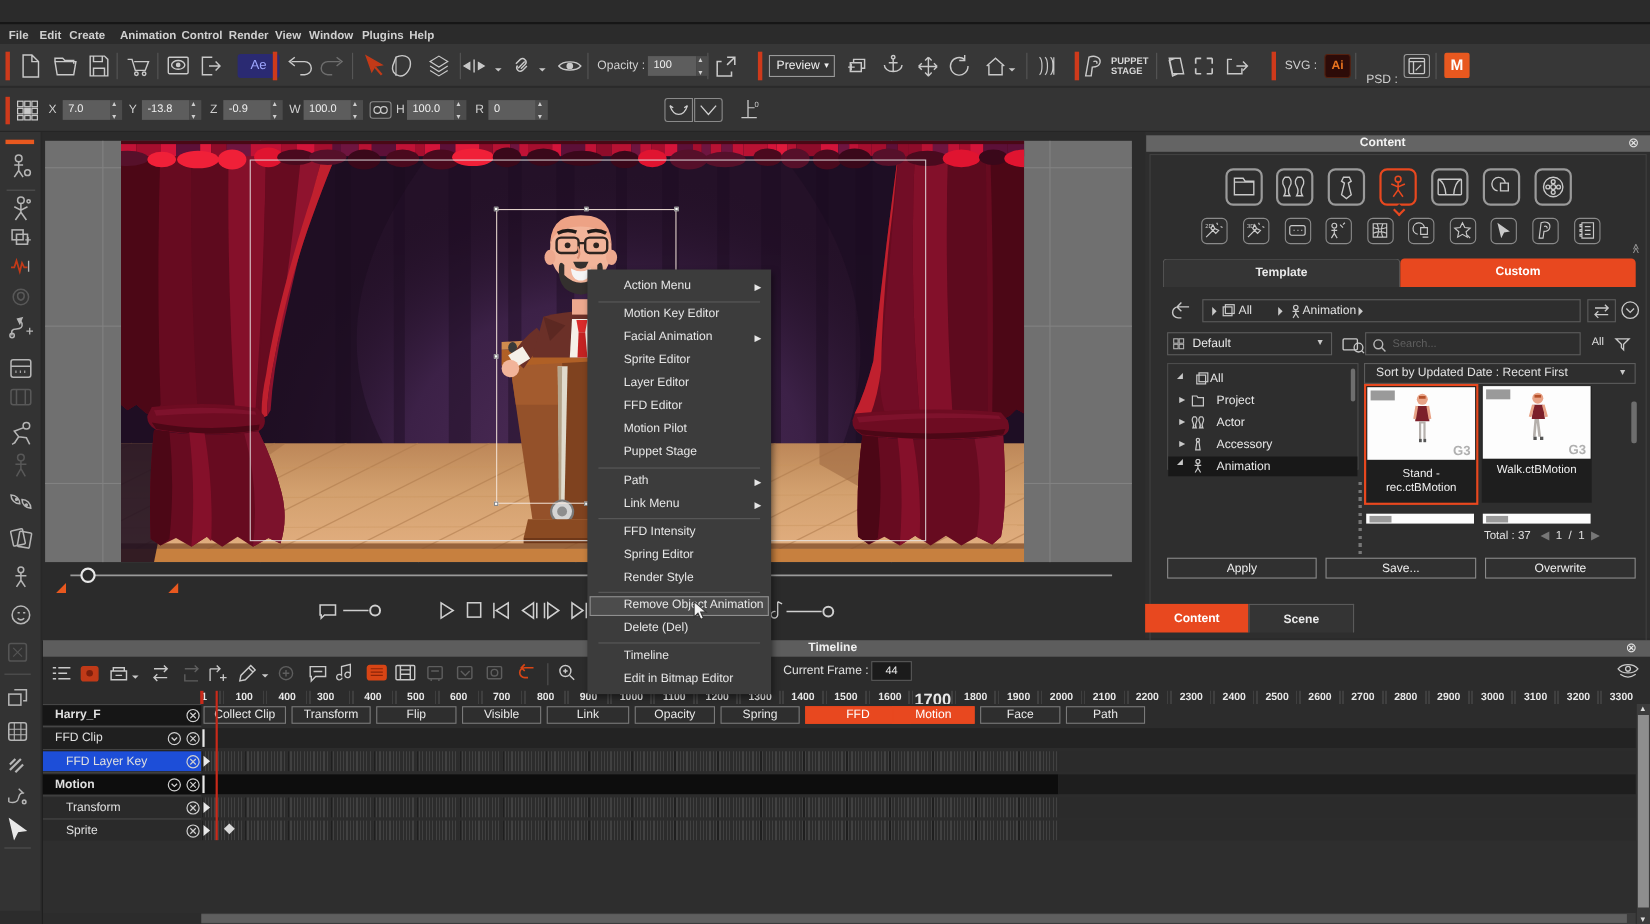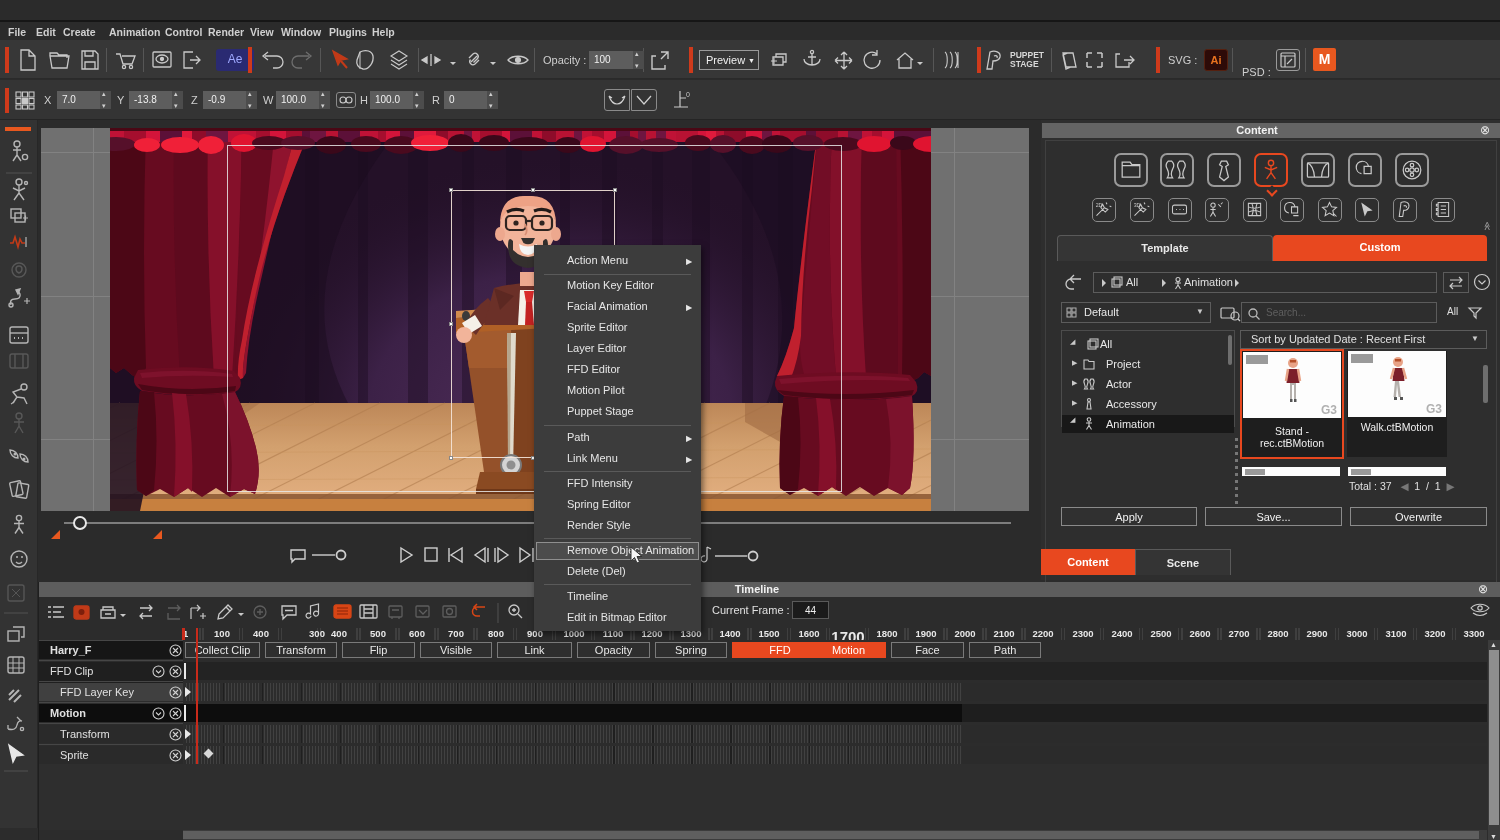--- a/index.html
+++ b/index.html
@@ -938,21 +938,21 @@
     <svg class="abs" style="left:1468px;top:18px" width="24" height="20" viewBox="0 0 24 20" fill="none" stroke="#c9c9c9" stroke-width="1.2">
       <path d="M3 8 c4 -5 14 -5 18 0 c-4 5 -14 5 -18 0 z"></path>
         <circle cx="12" cy="8" r="2.2"></circle>
       <path d="M5 13 q7 5 14 0"></path>
     </svg>
 
     <div class="abs" id="ruler" style="left:183px;top:46px;width:1307px;height:12px;overflow:hidden;background:repeating-linear-gradient(90deg,transparent 0 16.5px,#3f3f3f 16.5px 18px,transparent 18px 19.5px,#3f3f3f 19.5px 21px,transparent 21px 39.14px)">
       <span style="position:absolute;left:-0px;top:0px;transform:none;font-size:9.5px;font-weight:bold;color:#e8e8e8">1</span>
       <span style="position:absolute;left:39px;top:0px;transform:translateX(-50%);font-size:9.5px;font-weight:bold;color:#e8e8e8">100</span>
       <span style="position:absolute;left:78px;top:0px;transform:translateX(-50%);font-size:9.5px;font-weight:bold;color:#e8e8e8">400</span>
-      <span style="position:absolute;left:134px;top:0px;transform:translateX(-50%);font-size:9.5px;font-weight:bold;color:#e8e8e8">300</span>
+      <span style="position:absolute;left:113px;top:0px;transform:translateX(-50%);font-size:9.5px;font-weight:bold;color:#e8e8e8">300</span>
       <span style="position:absolute;left:156px;top:0px;transform:translateX(-50%);font-size:9.5px;font-weight:bold;color:#e8e8e8">400</span>
       <span style="position:absolute;left:195px;top:0px;transform:translateX(-50%);font-size:9.5px;font-weight:bold;color:#e8e8e8">500</span>
       <span style="position:absolute;left:234px;top:0px;transform:translateX(-50%);font-size:9.5px;font-weight:bold;color:#e8e8e8">600</span>
       <span style="position:absolute;left:273px;top:0px;transform:translateX(-50%);font-size:9.5px;font-weight:bold;color:#e8e8e8">700</span>
       <span style="position:absolute;left:313px;top:0px;transform:translateX(-50%);font-size:9.5px;font-weight:bold;color:#e8e8e8">800</span>
       <span style="position:absolute;left:352px;top:0px;transform:translateX(-50%);font-size:9.5px;font-weight:bold;color:#e8e8e8">900</span>
       <span style="position:absolute;left:391px;top:0px;transform:translateX(-50%);font-size:9.5px;font-weight:bold;color:#e8e8e8">1000</span>
       <span style="position:absolute;left:430px;top:0px;transform:translateX(-50%);font-size:9.5px;font-weight:bold;color:#e8e8e8">1100</span>
       <span style="position:absolute;left:469px;top:0px;transform:translateX(-50%);font-size:9.5px;font-weight:bold;color:#e8e8e8">1200</span>
       <span style="position:absolute;left:508px;top:0px;transform:translateX(-50%);font-size:9.5px;font-weight:bold;color:#e8e8e8">1300</span>
@@ -1006,21 +1006,21 @@
             <path d="M4 5.5 l2.5 2.5 2.5 -2.5"></path>
           </svg>
           <svg style="position:absolute;left:131px;top:3px" width="13" height="13" viewBox="0 0 13 13" fill="none" stroke="#d0d0d0" stroke-width="1.1">
             <circle cx="6.5" cy="6.5" r="5.5"></circle>
             <path d="M4 4 l5 5 M9 4 l-5 5"></path>
           </svg>
         </div>
 <div style="position:absolute;left:183px;top:21px;width:1304px;height:18px;background:#232323">
   <div style="position:absolute;left:1px;top:1px;width:2px;height:16px;background:#e8e8e8"></div>
         </div>
-    <div style="position:absolute;left:38px;top:42px;width:145px;height:18px;background:#404040">
+    <div style="position:absolute;left:38px;top:42px;width:145px;height:18px;background:#1d4ed8">
   <span class="trklabel" style="left:22px;top:3px">FFD Layer Key</span>
           <svg style="position:absolute;left:131px;top:3px" width="13" height="13" viewBox="0 0 13 13" fill="none" stroke="#d0d0d0" stroke-width="1.1">
             <circle cx="6.5" cy="6.5" r="5.5"></circle>
             <path d="M4 4 l5 5 M9 4 l-5 5"></path>
           </svg>
         </div>
 <div style="position:absolute;left:183px;top:42px;width:779px;height:18px;background:repeating-linear-gradient(90deg,rgba(0,0,0,.30) 0 1.5px,rgba(0,0,0,0) 1.5px 39.1px),repeating-linear-gradient(90deg,#414141 0 1px,#2c2c2c 1px 3px)"></div>
 <div style="position:absolute;left:962px;top:42px;width:525px;height:18px;background:#2b2b2b"></div>
 <div style="position:absolute;left:185px;top:46px;width:0;height:0;border-left:6px solid #e8e8e8;border-top:5px solid transparent;border-bottom:5px solid transparent"></div>
     <div style="position:absolute;left:38px;top:63px;width:145px;height:18px;background:#0d0d0d">

